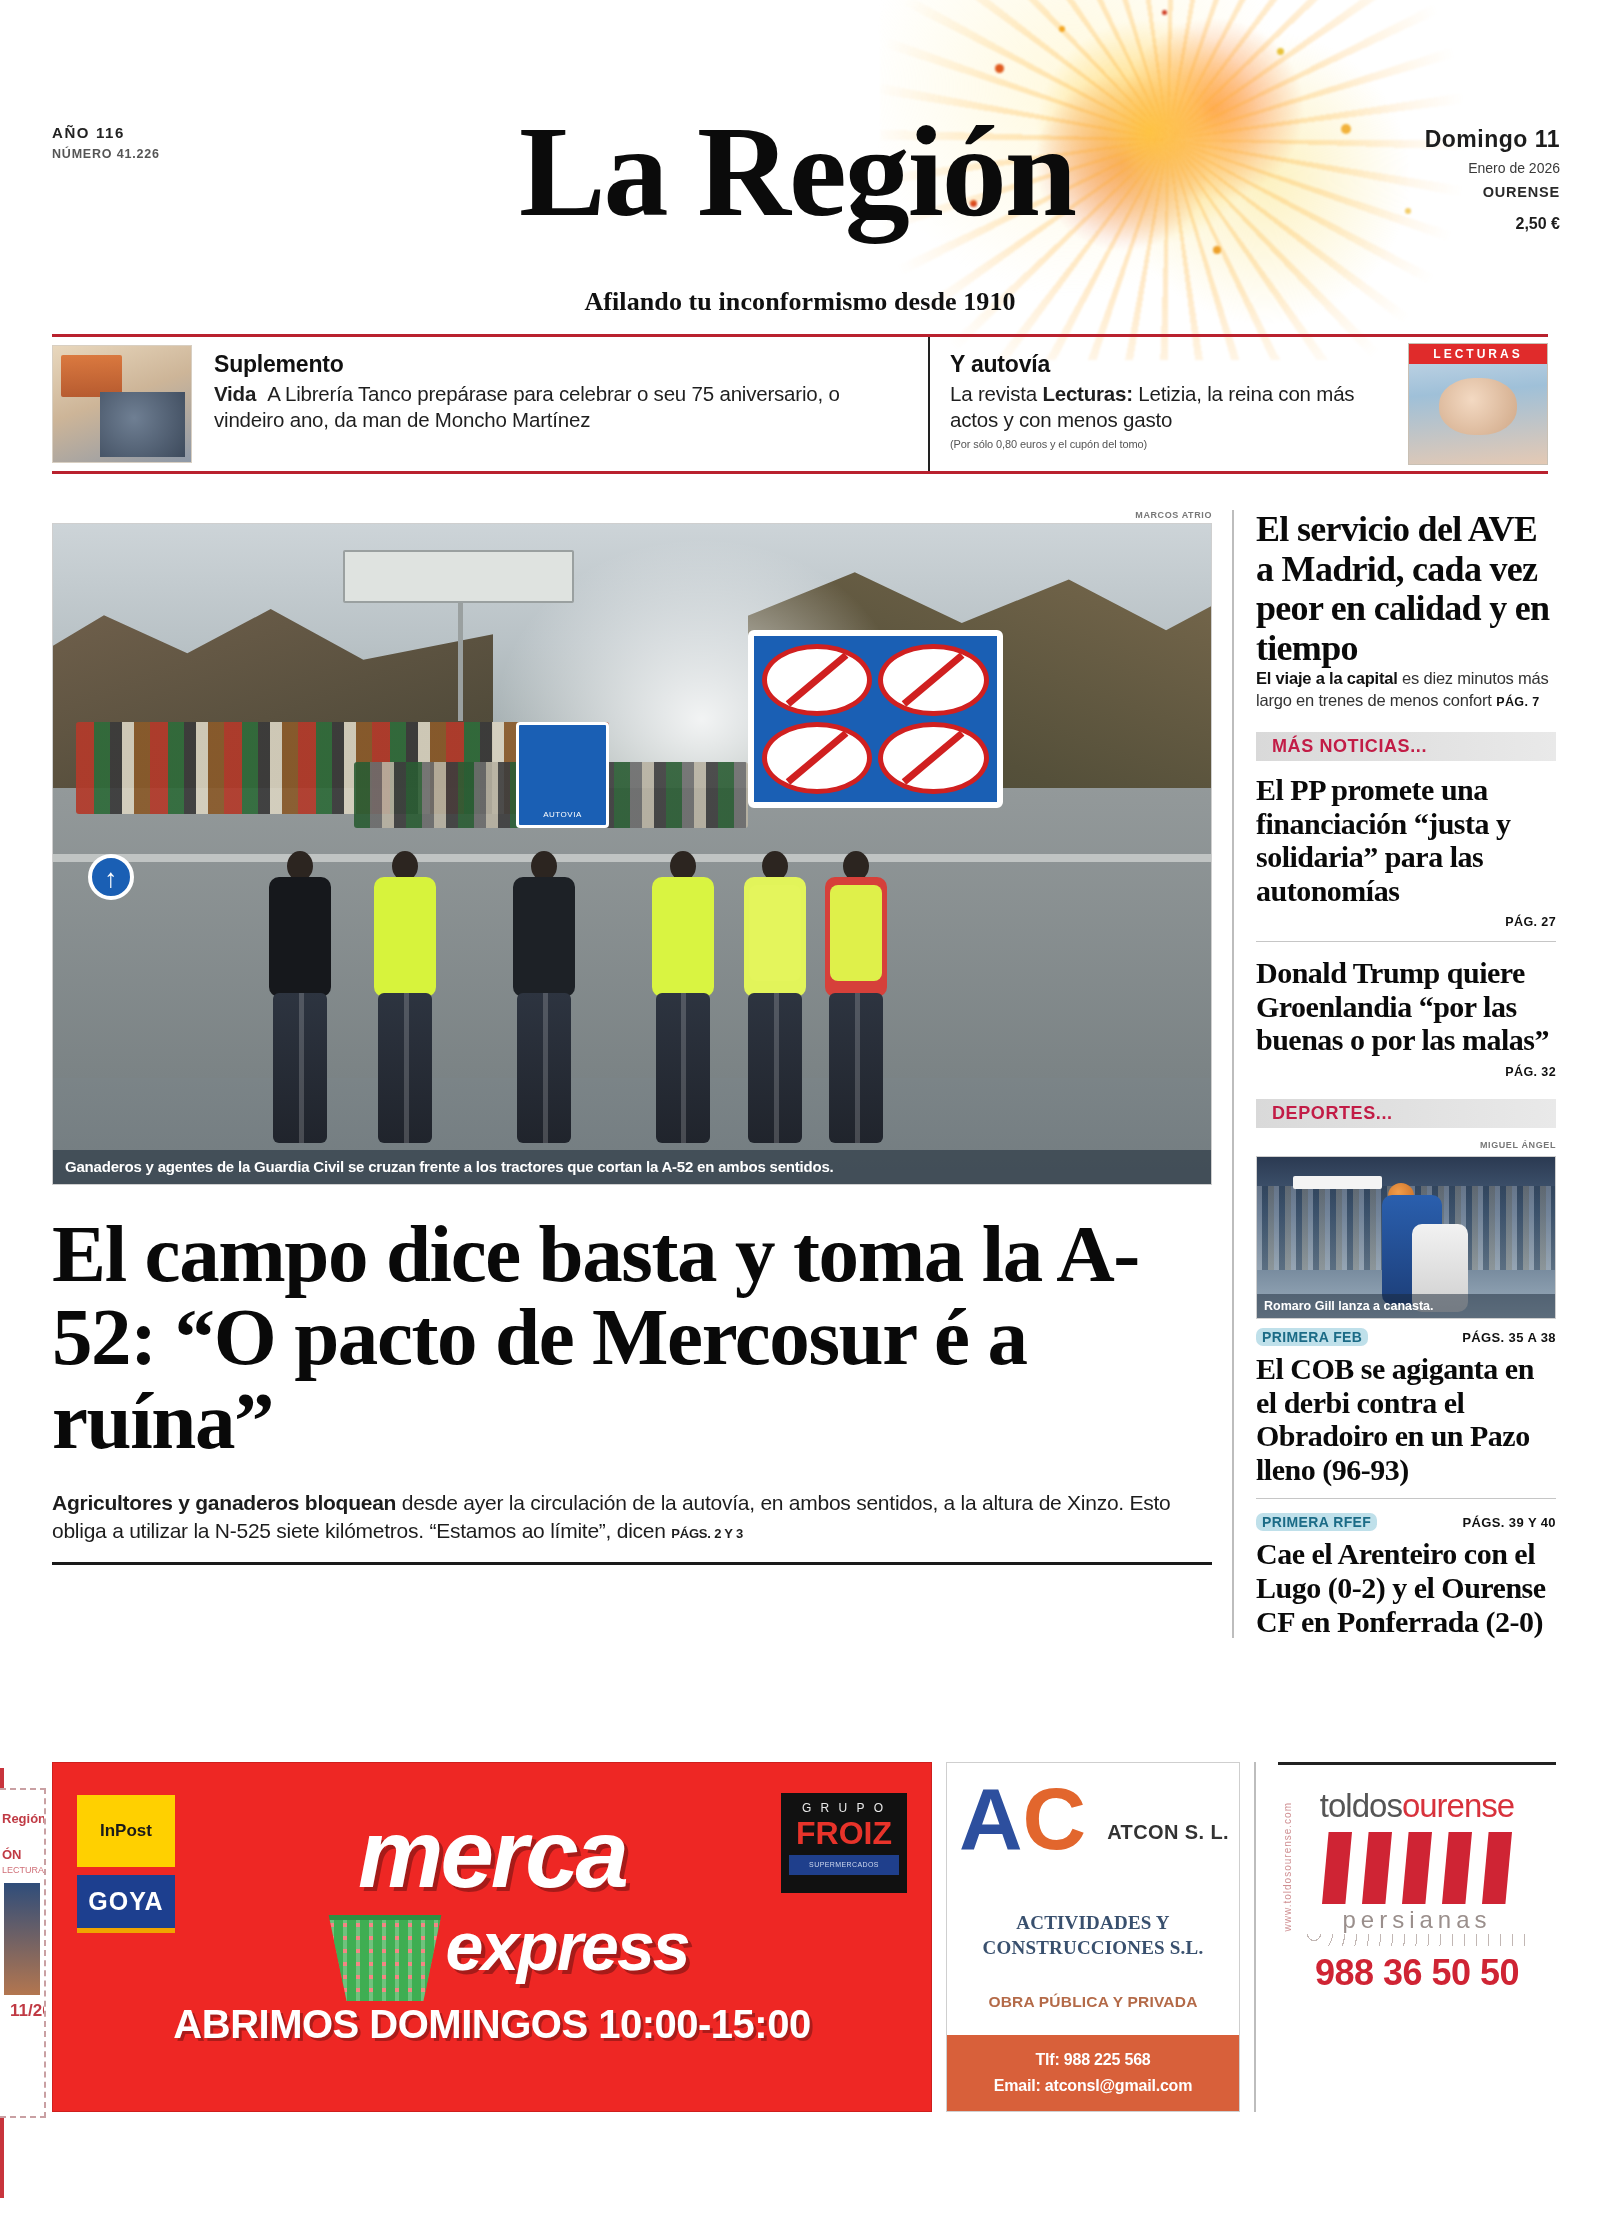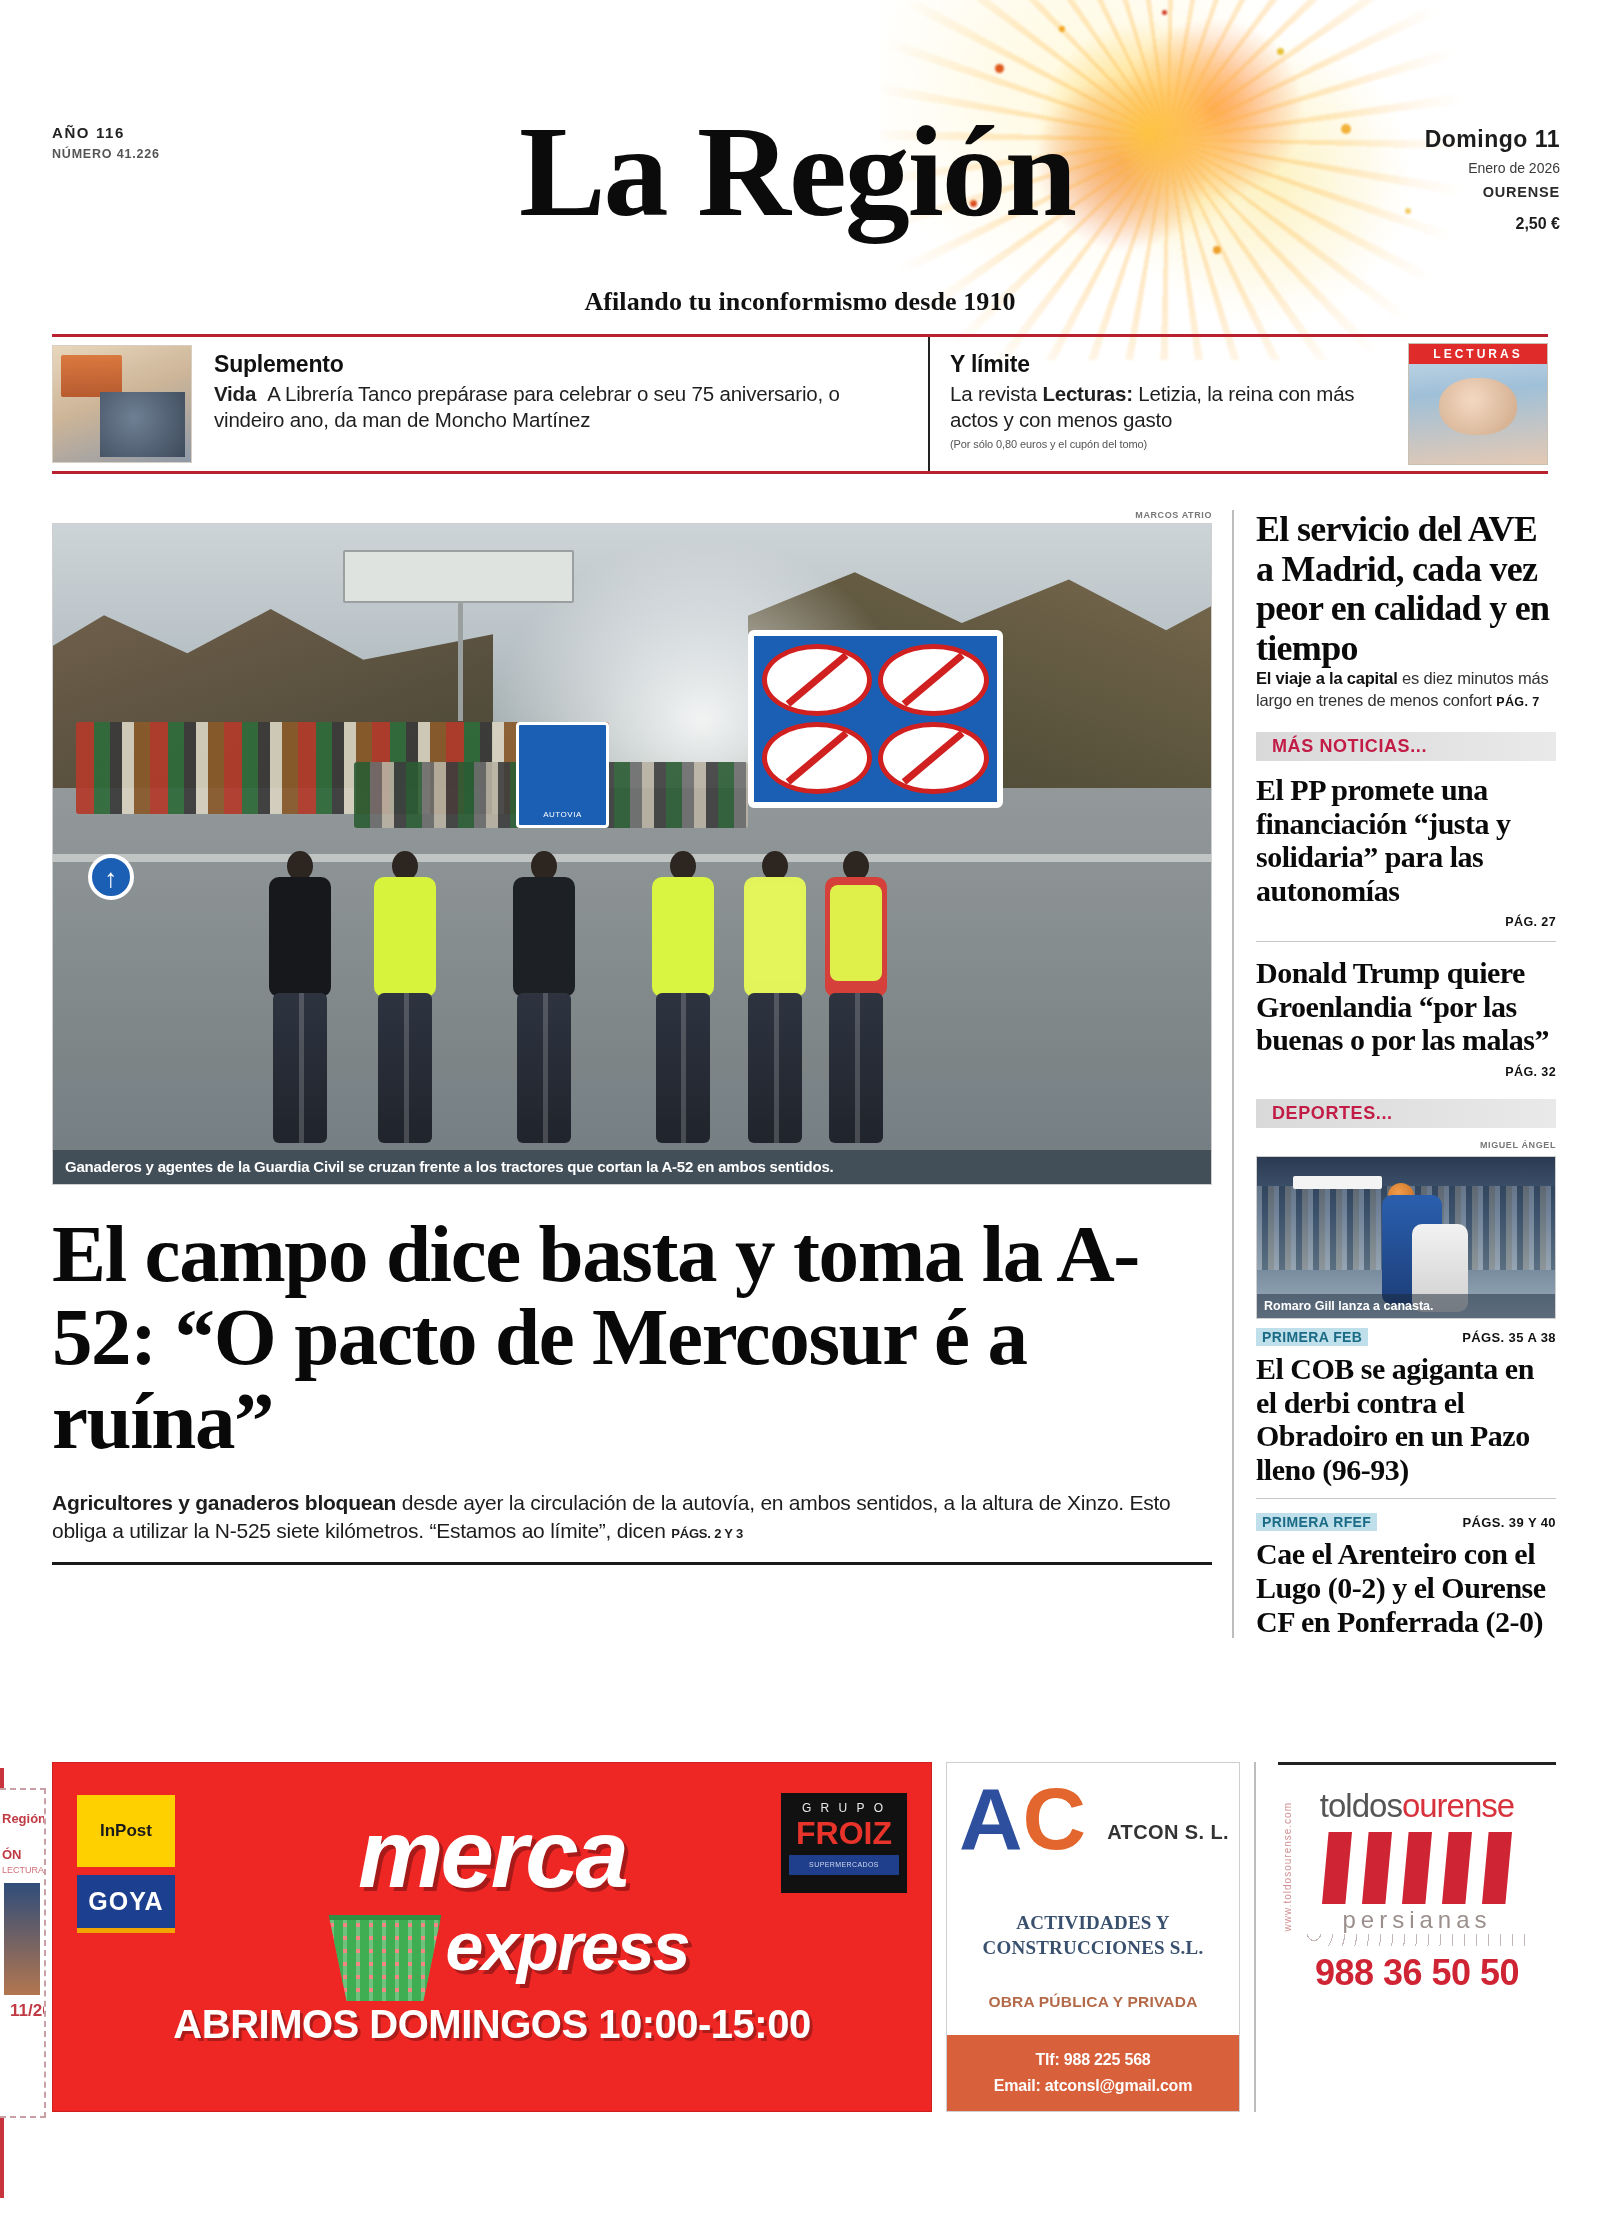--- a/index.html
+++ b/index.html
@@ -225,21 +225,21 @@
   .sp-photo .ball{ position:absolute; left:44%; top:16%; width:26px; height:26px; border-radius:50%;
     background: radial-gradient(circle at 40% 35%, #f29d4a, #c2661f);}
   .sp-photo .player{ position:absolute; left:42%; bottom:8%; width:60px; height:110px;
     background:linear-gradient(#2a5fae,#1d3f7a); border-radius:10px;}
   .sp-photo .player2{ position:absolute; left:52%; bottom:4%; width:56px; height:88px;
     background:linear-gradient(#f2f2f2,#cfcfcf); border-radius:10px;}
   .sp-credit{ text-align:right; font-size:9px; color:#777; font-weight:700; letter-spacing:.6px; margin-bottom:3px;}
   .sp-cap{ position:absolute; left:0; right:0; bottom:0; height:24px; line-height:24px;
     background:rgba(25,40,55,.5); color:#fff; font-size:12.5px; font-weight:700; padding-left:7px;}
   .sp-meta{ display:flex; justify-content:space-between; align-items:center; margin: 9px 0 6px 0;}
-  .sp-tag{ background:#bfe0ea; color:#1b6b86; font-size:14px; font-weight:700; letter-spacing:.4px; padding:1px 6px;}
+  .sp-tag{ background:#bfe0ea; color:#1b6b86; font-size:14px; font-weight:700; letter-spacing:.4px; padding:1px 6px;border-radius:7px;}
   .sp-pag{ font-size:13px; font-weight:700; color:#111; letter-spacing:.4px;}
 
   
   .ads{ position:absolute; left:52px; right:44px; top:1762px; display:flex; gap:14px; }
   .ad-merca{
     width: 880px; flex:none; height: 350px; background:#ee2724; position:relative;
     border:1px solid #cf1f1d; overflow:hidden;
   }
   .ad-merca .inpost{ position:absolute; left:24px; top:32px; width:98px; height:72px; background:#ffd000;
     color:#1a1a1a; font-size:17px; font-weight:700; display:flex; align-items:center; justify-content:center;}
@@ -345,21 +345,21 @@
   <div class="promobar">
     <div class="promo-inner">
       <div class="promo-thumb">
           <div class="mini"></div>
         </div>
       <div class="promo-col a">
         <div class="promo-kicker">Suplemento</div>
         <div class="promo-text"><b>Vida</b>&nbsp;&nbsp;<span>A Librería Tanco prepárase para celebrar o seu 75 aniversario, o vindeiro ano, da man de Moncho Martínez</span></div>
       </div>
       <div class="promo-col b">
-        <div class="promo-kicker">Y límite</div>
+        <div class="promo-kicker">Y autovía</div>
         <div class="promo-text"><span>La revista </span><b>Lecturas:</b><span> Letizia, la reina con más actos y con menos gasto</span></div>
         <div class="promo-fine">(Por sólo 0,80 euros y el cupón del tomo)</div>
       </div>
       <div class="promo-cover">
         <div class="lect">
           <div class="band">LECTURAS</div>
           <div class="face"></div>
         </div>
       </div>
     </div>

